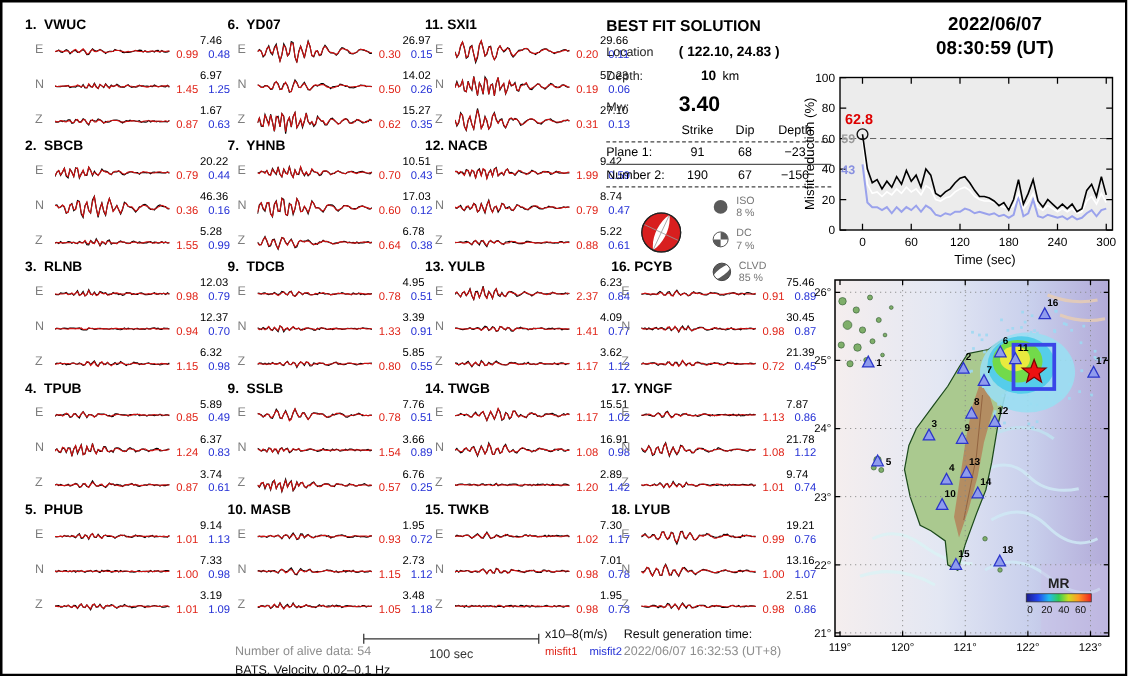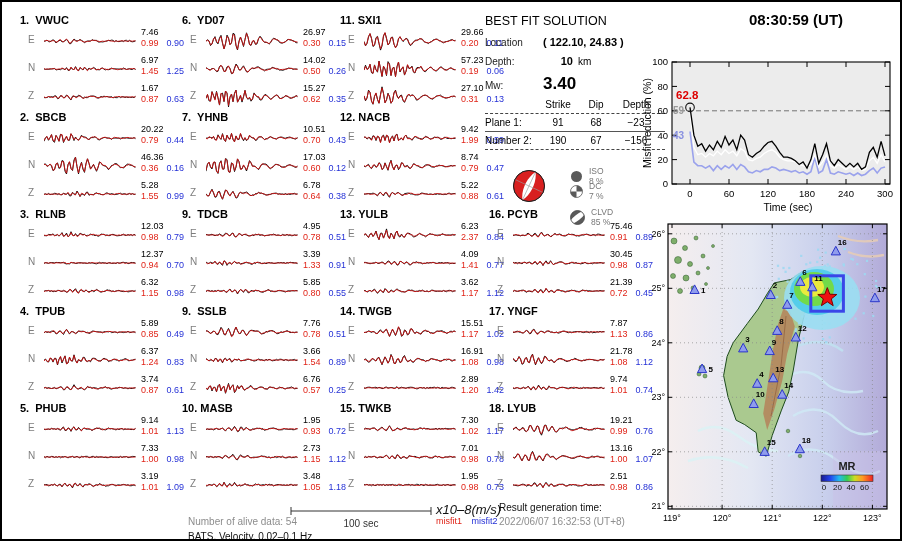--- a/index.html
+++ b/index.html
@@ -5,27 +5,27 @@
   html,body{margin:0;padding:0;background:#fff;}
   #root{position:relative;width:902px;height:541px;box-sizing:border-box;border:2px solid #000;
         background:#fff;font-family:"Liberation Sans",sans-serif;overflow:hidden;}
   
   .station{position:absolute;width:158px;height:96px;}
   .st-title{font-size:11px;font-weight:bold;color:#000;white-space:pre;}
   .ch-row{position:absolute;left:0;width:158px;height:28px;}
   .ch-letter{position:absolute;left:8px;top:7px;font-size:10px;color:#7d7d7d;}
   .trace-wrap{position:absolute;left:24px;top:0;}
   .nums{position:absolute;left:121px;top:0;font-size:9px;line-height:11px;white-space:nowrap;}
-  .peak{color:#000;}
+  .peak{color:#000;margin-left:19px;}
   .mis{display:flex;gap:8px;}
   .m1{color:#e02418;}
   .m2{color:#2531d6;}
   
   #bestfit{position:absolute;left:483px;top:12px;width:180px;height:198px;font-size:10px;color:#000;}
-  .bf-title{font-size:12.5px;font-weight:normal;margin-bottom:8px;}
+  .bf-title{font-size:12.5px;font-weight:bold;margin-bottom:8px;}
   .bf-line{display:flex;align-items:baseline;margin-bottom:7px;}
   .bf-lab{width:58px;color:#222;}
   .bf-val{font-weight:bold;font-size:11px;}
   .mw-val{font-weight:bold;font-size:17px;}
   .bf-trow{display:grid;grid-template-columns:52px 42px 34px 46px;text-align:center;padding:2px 0;}
   .bf-trow .rowlab{text-align:left;}
   .dashsep{border-top:1px dashed #444;height:0;margin:1px 0;}
   .solidsep{border-top:1px solid #555;height:0;margin:1px 0;}
   #mech-row{position:relative;height:78px;margin-top:6px;}
   #beachball{position:absolute;left:26px;top:12px;}
@@ -35,21 +35,21 @@
   #datetime{position:absolute;left:688px;top:8px;width:212px;text-align:center;
             font-size:15px;font-weight:bold;line-height:19px;color:#000;}
   
   #misfit-box{position:absolute;left:640px;top:48px;}
   #map-box{position:absolute;left:636px;top:214px;}
   
   .ft{position:absolute;font-size:10px;color:#111;}
   .ft-gray{color:#8d8d8d;}
   #scalebar{position:absolute;left:288px;top:504px;}
   #scalelabel{position:absolute;left:288px;top:516px;width:142px;text-align:center;font-size:10px;color:#333;}
-  #unitlabel{position:absolute;left:434px;top:500px;font-size:13px;color:#111;font-style:italic;}
+  #unitlabel{position:absolute;left:434px;top:500px;font-size:10px;color:#111;}
   #mislabels{position:absolute;left:434px;top:514px;font-size:9px;}
   #mislabels .m1{margin-right:7px;}
 </style>
 </head>
 <body>
 
 <div id="root">
 
   <div id="wave-area">
       <div class="station" style="left: 18px; top: 12px;">
@@ -57,21 +57,21 @@
         <div class="ch-row" style="top: 13px;">
           <span class="ch-letter">E</span>
           <span class="trace-wrap"><svg width="92" height="28">
               <polyline points="0,14.2 1.5,14.0 3,13.0 4.5,14.6 6,14.9 7.5,13.7 9,12.8 10.5,13.6 12,16.0 13.5,14.4 15,13.6 16.5,13.3 18,14.9 19.5,14.6 21,13.6 22.5,12.6 24,14.1 25.5,16.7 27,16.6 28.5,14.1 30,12.0 31.5,13.3 33,14.0 34.5,13.5 36,12.5 37.5,13.4 39,14.3 40.5,15.8 42,14.5 43.5,14.0 45,14.0 46.5,14.2 48,12.6 49.5,13.4 51,13.4 52.5,13.3 54,14.9 55.5,15.1 57,14.8 58.5,15.0 60,14.7 61.5,14.3 63,14.0 64.5,13.4 66,13.6 67.5,13.1 69,13.3 70.5,14.7 72,13.6 73.5,14.5 75,14.6 76.5,14.4 78,13.8 79.5,14.6 81,13.4 82.5,13.3 84,14.7 85.5,13.3 87,14.5 88.5,14.8 90,14.5 91.5,13.9 " fill="none" stroke="#000000" stroke-width="0.9"></polyline>
               <polyline points="0,14.3 1.5,13.6 3,13.5 4.5,13.8 6,14.3 7.5,14.1 9,13.5 10.5,14.0 12,15.0 13.5,15.1 15,13.1 16.5,12.6 18,14.2 19.5,15.0 21,13.4 22.5,12.0 24,13.7 25.5,16.2 27,15.8 28.5,13.7 30,12.6 31.5,14.1 33,14.3 34.5,13.6 36,12.8 37.5,13.7 39,14.8 40.5,14.9 42,14.8 43.5,14.4 45,14.3 46.5,14.0 48,13.2 49.5,13.3 51,13.4 52.5,13.9 54,14.1 55.5,14.6 57,14.5 58.5,14.1 60,14.4 61.5,14.2 63,13.8 64.5,13.3 66,13.9 67.5,14.1 69,14.2 70.5,14.4 72,13.9 73.5,14.3 75,14.2 76.5,13.9 78,13.8 79.5,14.0 81,13.8 82.5,14.3 84,14.1 85.5,13.8 87,14.0 88.5,14.2 90,13.8 91.5,13.9 " fill="none" stroke="#cc1111" stroke-width="0.9"></polyline>
             </svg></span>
           <span class="nums">
             <div class="peak">7.46</div>
             <div class="mis">
               <span class="m1">0.99</span>
-              <span class="m2">0.90</span>
+              <span class="m2">0.48</span>
             </div>
           </span>
         </div>
         <div class="ch-row" style="top: 41px;">
           <span class="ch-letter">N</span>
           <span class="trace-wrap"><svg width="92" height="28">
               <polyline points="0,13.9 1.5,14.4 3,14.1 4.5,14.4 6,14.0 7.5,13.9 9,13.9 10.5,13.4 12,15.0 13.5,14.6 15,14.4 16.5,14.7 18,13.6 19.5,13.8 21,14.8 22.5,12.6 24,15.4 25.5,15.2 27,12.5 28.5,14.3 30,14.6 31.5,11.6 33,14.3 34.5,15.9 36,12.6 37.5,13.7 39,15.0 40.5,12.1 42,13.9 43.5,15.1 45,13.0 46.5,14.3 48,13.7 49.5,12.4 51,13.3 52.5,14.6 54,14.7 55.5,14.8 57,13.7 58.5,12.8 60,14.3 61.5,14.9 63,14.2 64.5,14.7 66,14.4 67.5,13.1 69,13.9 70.5,13.7 72,14.0 73.5,13.9 75,14.1 76.5,14.2 78,14.4 79.5,13.0 81,13.8 82.5,14.4 84,14.0 85.5,13.7 87,14.4 88.5,14.5 90,13.2 91.5,14.8 " fill="none" stroke="#000000" stroke-width="0.9"></polyline>
               <polyline points="0,13.7 1.5,14.2 3,14.2 4.5,13.9 6,13.9 7.5,14.0 9,13.5 10.5,13.7 12,14.4 13.5,14.2 15,14.0 16.5,13.9 18,13.0 19.5,13.7 21,14.5 22.5,13.5 24,14.5 25.5,15.3 27,12.1 28.5,13.9 30,14.8 31.5,12.1 33,14.9 34.5,15.7 36,12.5 37.5,13.7 39,14.6 40.5,12.3 42,14.3 43.5,15.7 45,13.7 46.5,13.9 48,13.7 49.5,12.9 51,14.4 52.5,14.8 54,14.2 55.5,14.5 57,13.3 58.5,13.3 60,14.0 61.5,14.0 63,14.8 64.5,14.4 66,13.7 67.5,13.7 69,13.4 70.5,14.1 72,14.3 73.5,14.7 75,14.5 76.5,13.6 78,13.8 79.5,13.9 81,13.8 82.5,14.5 84,14.2 85.5,13.9 87,13.7 88.5,13.6 90,13.7 91.5,14.1 " fill="none" stroke="#cc1111" stroke-width="0.9"></polyline>
             </svg></span>
           <span class="nums">
@@ -906,21 +906,21 @@
         <circle cx="18" cy="18" r="15.5" fill="#fff" stroke="#222" stroke-width="1"></circle>
         <g transform="rotate(25 18 18)">
           <path d="M18,2.5 A15.5,15.5 0 0 0 18,33.5 C12.5,25 12.5,11 18,2.5 Z" fill="#d81f1f"></path>
           <path d="M18,2.5 A15.5,15.5 0 0 1 18,33.5 C23.5,25 23.5,11 18,2.5 Z" fill="#d81f1f"></path>
           <line x1="18" y1="2.5" x2="18" y2="33.5" stroke="#999" stroke-width="0.6"></line>
           <line x1="2.5" y1="18" x2="33.5" y2="18" stroke="#999" stroke-width="0.6"></line>
         </g>
         <circle cx="18" cy="18" r="15.5" fill="none" stroke="#222" stroke-width="1"></circle>
       </svg>
 
-      <div class="decomp" style="top:11px">
+      <div class="decomp" style="top:0">
         <svg width="15" height="15">
           <circle cx="7.5" cy="7.5" r="5.5" fill="#5a5a5a"></circle>
         </svg>
         <div class="dtxt">
           <div>ISO</div>
           <div>8 %</div>
         </div>
       </div>
       <div class="decomp" style="top:26px">
         <svg width="15" height="15">
@@ -946,20 +946,21 @@
         </svg>
         <div class="dtxt">
           <div>CLVD</div>
           <div>85 %</div>
         </div>
       </div>
     </div>
   </div>
 
   <div id="datetime">
+    <div>2022/06/07</div>
     <div>08:30:59  (UT)</div>
   </div>
 
   <div id="misfit-box"><svg width="262" height="168">
         <rect x="30" y="12" width="218" height="122" fill="#ececec" stroke="none"></rect>
         <line x1="30" y1="60.8" x2="248" y2="60.8" stroke="#666" stroke-width="0.9" stroke-dasharray="5,3"></line>
         <polyline points="48.0,81.5 51.9,112.0 55.8,115.7 59.7,115.7 63.6,118.1 67.5,115.7 71.4,120.6 75.3,115.7 79.2,119.4 83.1,115.7 87.0,118.1 90.9,114.5 94.8,119.4 98.7,114.5 102.6,116.9 106.5,121.8 110.4,123.0 114.3,120.6 118.2,121.8 122.1,119.4 126.0,119.4 129.9,116.9 133.8,118.1 137.7,120.6 141.6,119.4 145.5,120.6 149.4,121.8 153.3,120.6 157.2,123.0 161.1,121.8 165.0,124.2 168.9,121.8 172.8,107.2 176.7,123.0 180.6,120.6 184.5,109.6 188.4,123.0 192.3,124.2 196.2,121.8 200.1,123.0 204.0,124.2 207.9,123.0 211.8,125.5 215.7,123.0 219.6,125.5 223.5,124.2 227.4,120.6 231.3,118.1 235.2,123.0 239.1,118.1 243.0,116.9 " fill="none" stroke="#9aa2ec" stroke-width="1.6"></polyline>
         <polyline points="48.0,62.0 51.9,97.4 55.8,104.7 59.7,103.5 63.6,107.2 67.5,103.5 71.4,105.9 75.3,101.1 79.2,104.7 83.1,99.8 87.0,103.5 90.9,101.1 94.8,105.9 98.7,98.6 102.6,101.1 106.5,109.6 110.4,110.8 114.3,108.4 118.2,107.2 122.1,103.5 126.0,101.1 129.9,99.8 133.8,102.3 137.7,107.2 141.6,109.6 145.5,110.8 149.4,110.8 153.3,112.0 157.2,114.5 161.1,115.7 165.0,116.9 168.9,114.5 172.8,104.7 176.7,116.9 180.6,112.0 184.5,104.7 188.4,115.7 192.3,118.1 196.2,114.5 200.1,116.9 204.0,119.4 207.9,116.9 211.8,119.4 215.7,116.9 219.6,120.6 223.5,119.4 227.4,110.8 231.3,107.2 235.2,113.3 239.1,104.7 243.0,112.0 " fill="none" stroke="#ffffff" stroke-width="1.3"></polyline>
         <polyline points="48.0,57.4 51.9,85.2 55.8,96.2 59.7,93.7 63.6,101.1 67.5,95.0 71.4,99.8 75.3,91.3 79.2,97.4 83.1,86.4 87.0,95.0 90.9,90.1 94.8,99.8 98.7,85.2 102.6,90.1 106.5,104.7 110.4,107.2 114.3,103.5 118.2,101.1 122.1,96.2 126.0,92.5 129.9,91.3 133.8,96.2 137.7,102.3 141.6,107.2 145.5,107.2 149.4,108.4 153.3,110.8 157.2,114.5 161.1,112.0 165.0,118.1 168.9,109.6 172.8,93.7 176.7,113.3 180.6,104.7 184.5,93.7 188.4,110.8 192.3,115.7 196.2,109.6 200.1,113.3 204.0,116.9 207.9,113.3 211.8,116.9 215.7,113.3 219.6,119.4 223.5,116.9 227.4,102.3 231.3,97.4 235.2,107.2 239.1,91.3 243.0,105.9 " fill="none" stroke="#000000" stroke-width="1.3"></polyline>
         <circle cx="48" cy="57.4" r="4.3" fill="none" stroke="#111" stroke-width="1.1"></circle>

